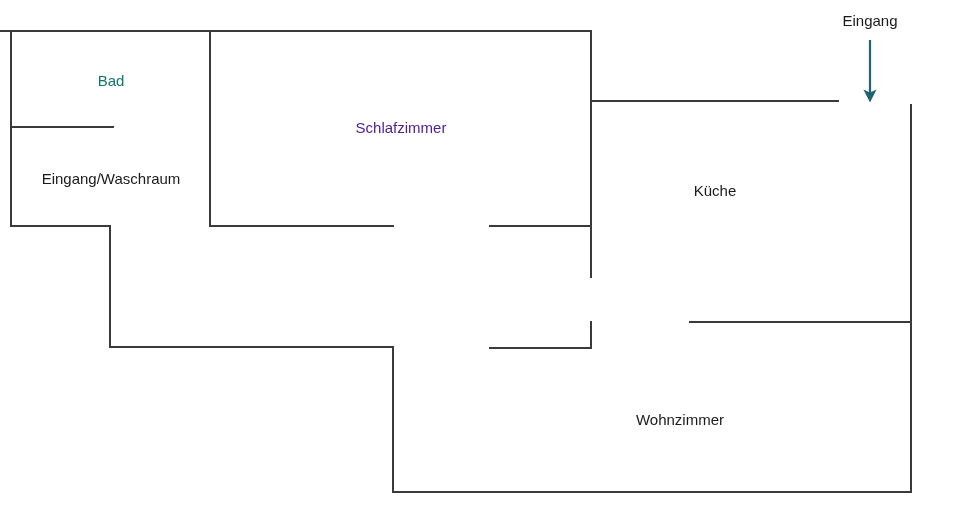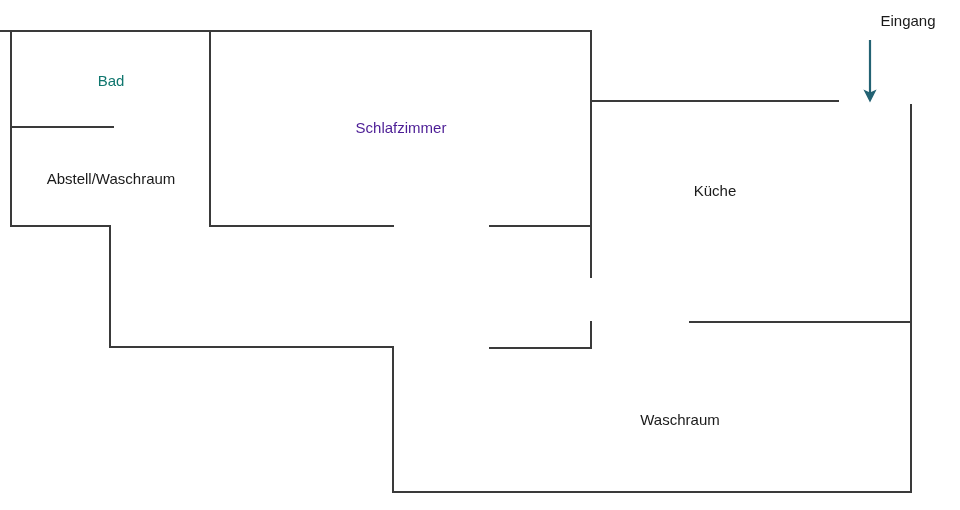--- a/index.html
+++ b/index.html
@@ -76,23 +76,23 @@
         <marker id="arrowhead" markerWidth="7" markerHeight="7" refX="3.0" refY="3.0" orient="auto" markerUnits="strokeWidth">
           <path d="M 0 0 L 6 3 L 0 6 L 1.4 3 z" fill="#236273"></path>
         </marker>
       </defs>
       <line id="entrance-arrow-line" stroke="#236273" stroke-width="2.2" marker-end="url(#arrowhead)" x1="870" y1="40" x2="870" y2="96"></line>
     </g>
   </svg>
 
   <div class="room-label" id="label-bad" style="left: 111px; top: 81px; color: #0f766e;">Bad</div>
 
-  <div class="room-label" id="label-abstell" style="left: 111px; top: 179px; color: rgb(26, 26, 26);">Abstell/Waschraum</div>
+  <div class="room-label" id="label-abstell" style="left: 111px; top: 179px; color: rgb(26, 26, 26);">Eingang/Waschraum</div>
 
   <div class="room-label" id="label-schlafzimmer" style="left: 401px; top: 128px; color: #4c1d95;">Schlafzimmer</div>
 
   <div class="room-label" id="label-kueche" style="left: 715px; top: 191px; color: rgb(26, 26, 26); text-align: center;">Küche</div>
 
-  <div class="room-label" id="label-wohnzimmer" style="left: 680px; top: 420px; color: rgb(26, 26, 26);">Waschraum</div>
+  <div class="room-label" id="label-wohnzimmer" style="left: 680px; top: 420px; color: rgb(26, 26, 26);">Wohnzimmer</div>
 
-  <div class="entrance-label" id="label-eingang" style="left: 870px; top: 21px; color: rgb(26, 26, 26); margin-left: 38px;">Eingang</div>
+  <div class="entrance-label" id="label-eingang" style="left: 870px; top: 21px; color: rgb(26, 26, 26);">Eingang</div>
 
 </div>
 
 </body></html>

